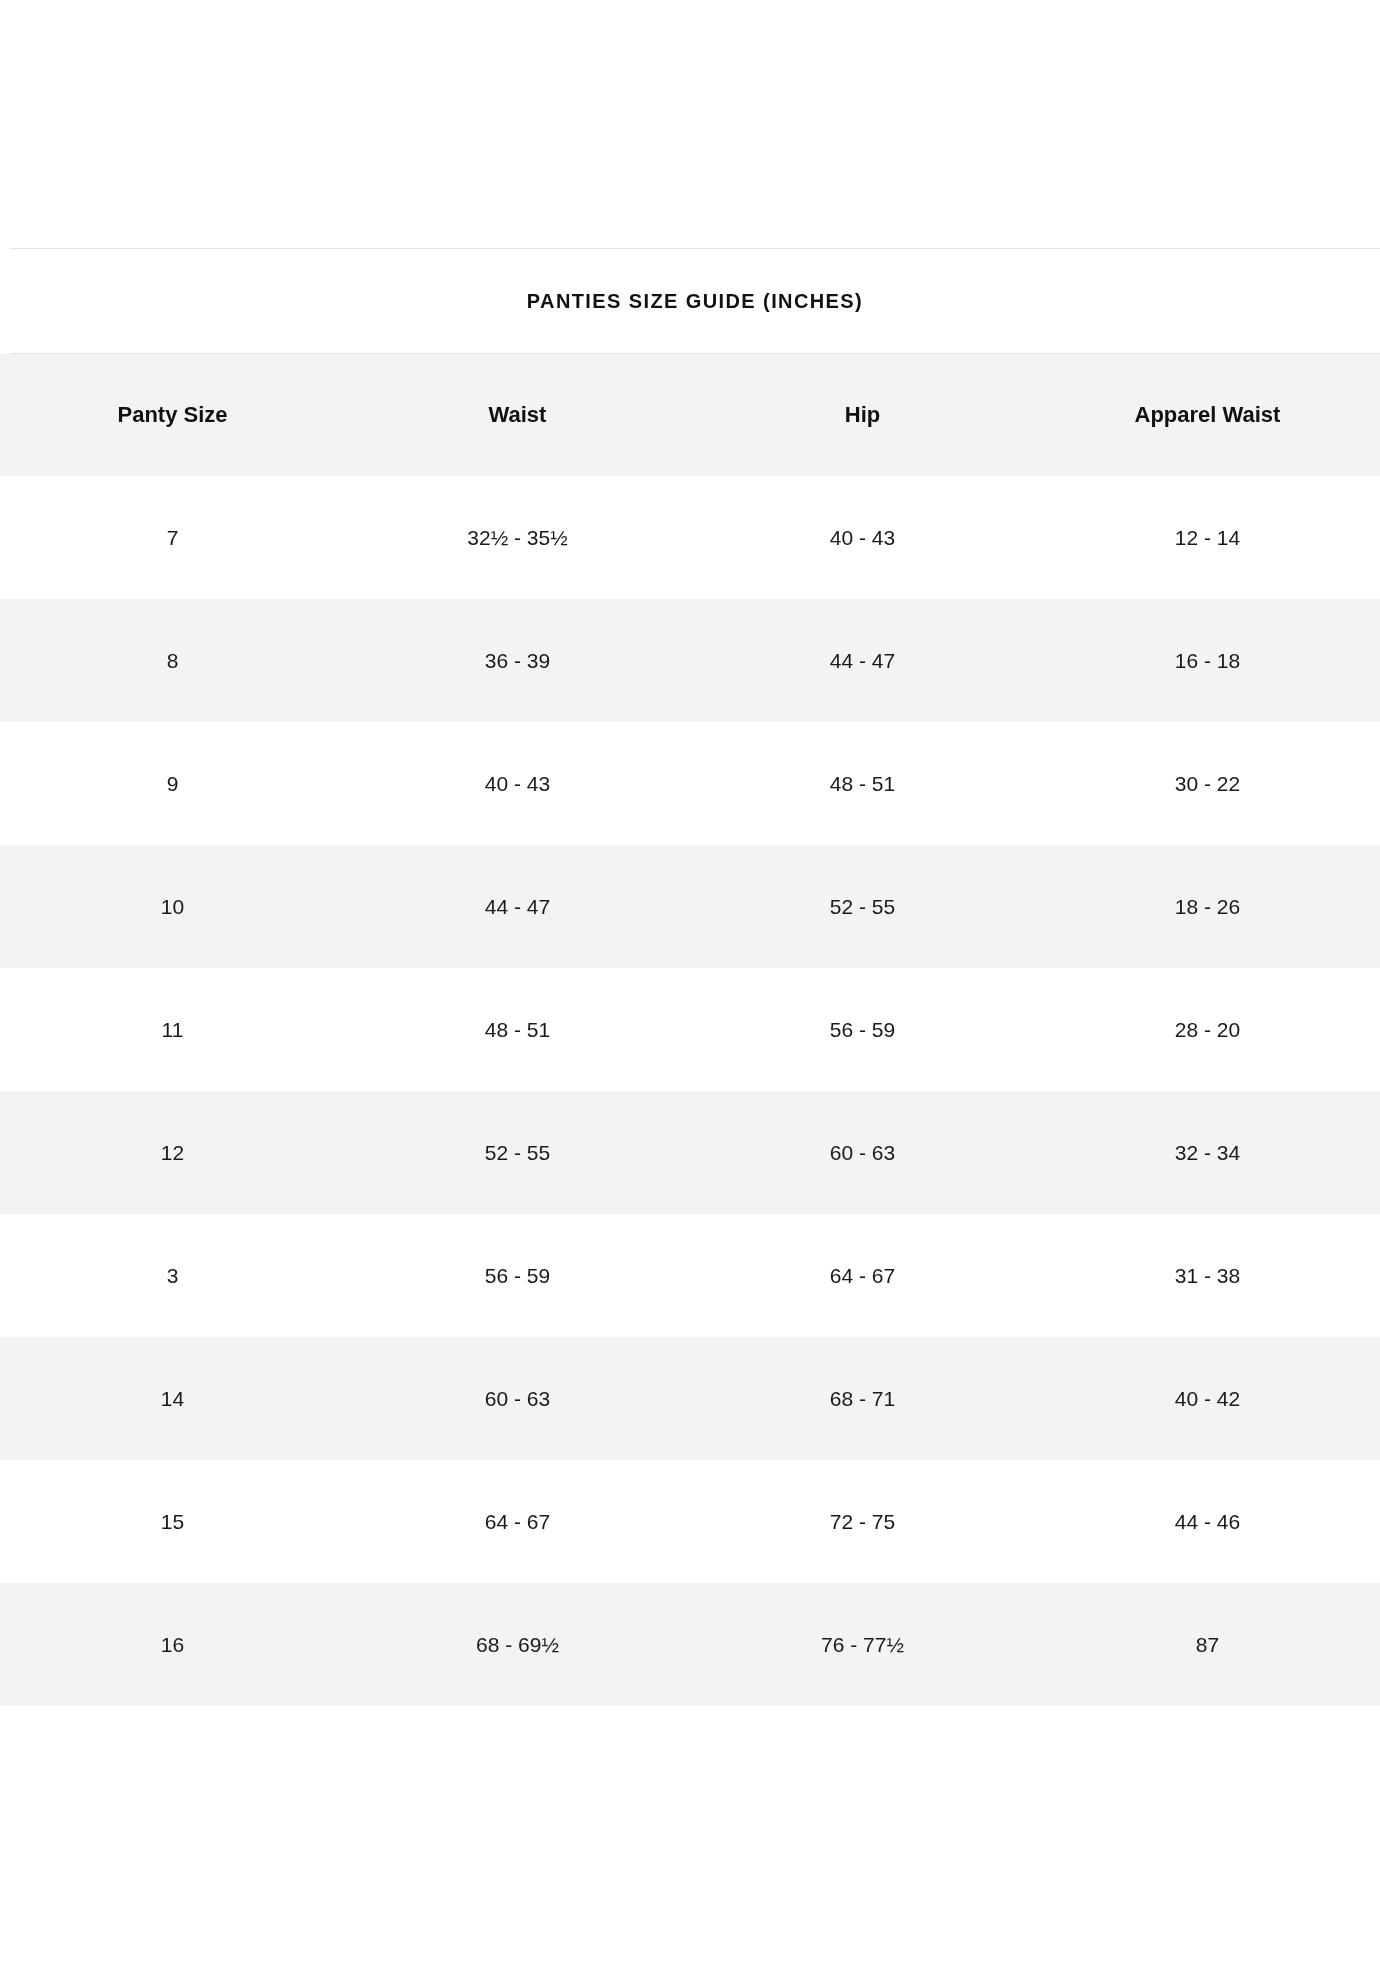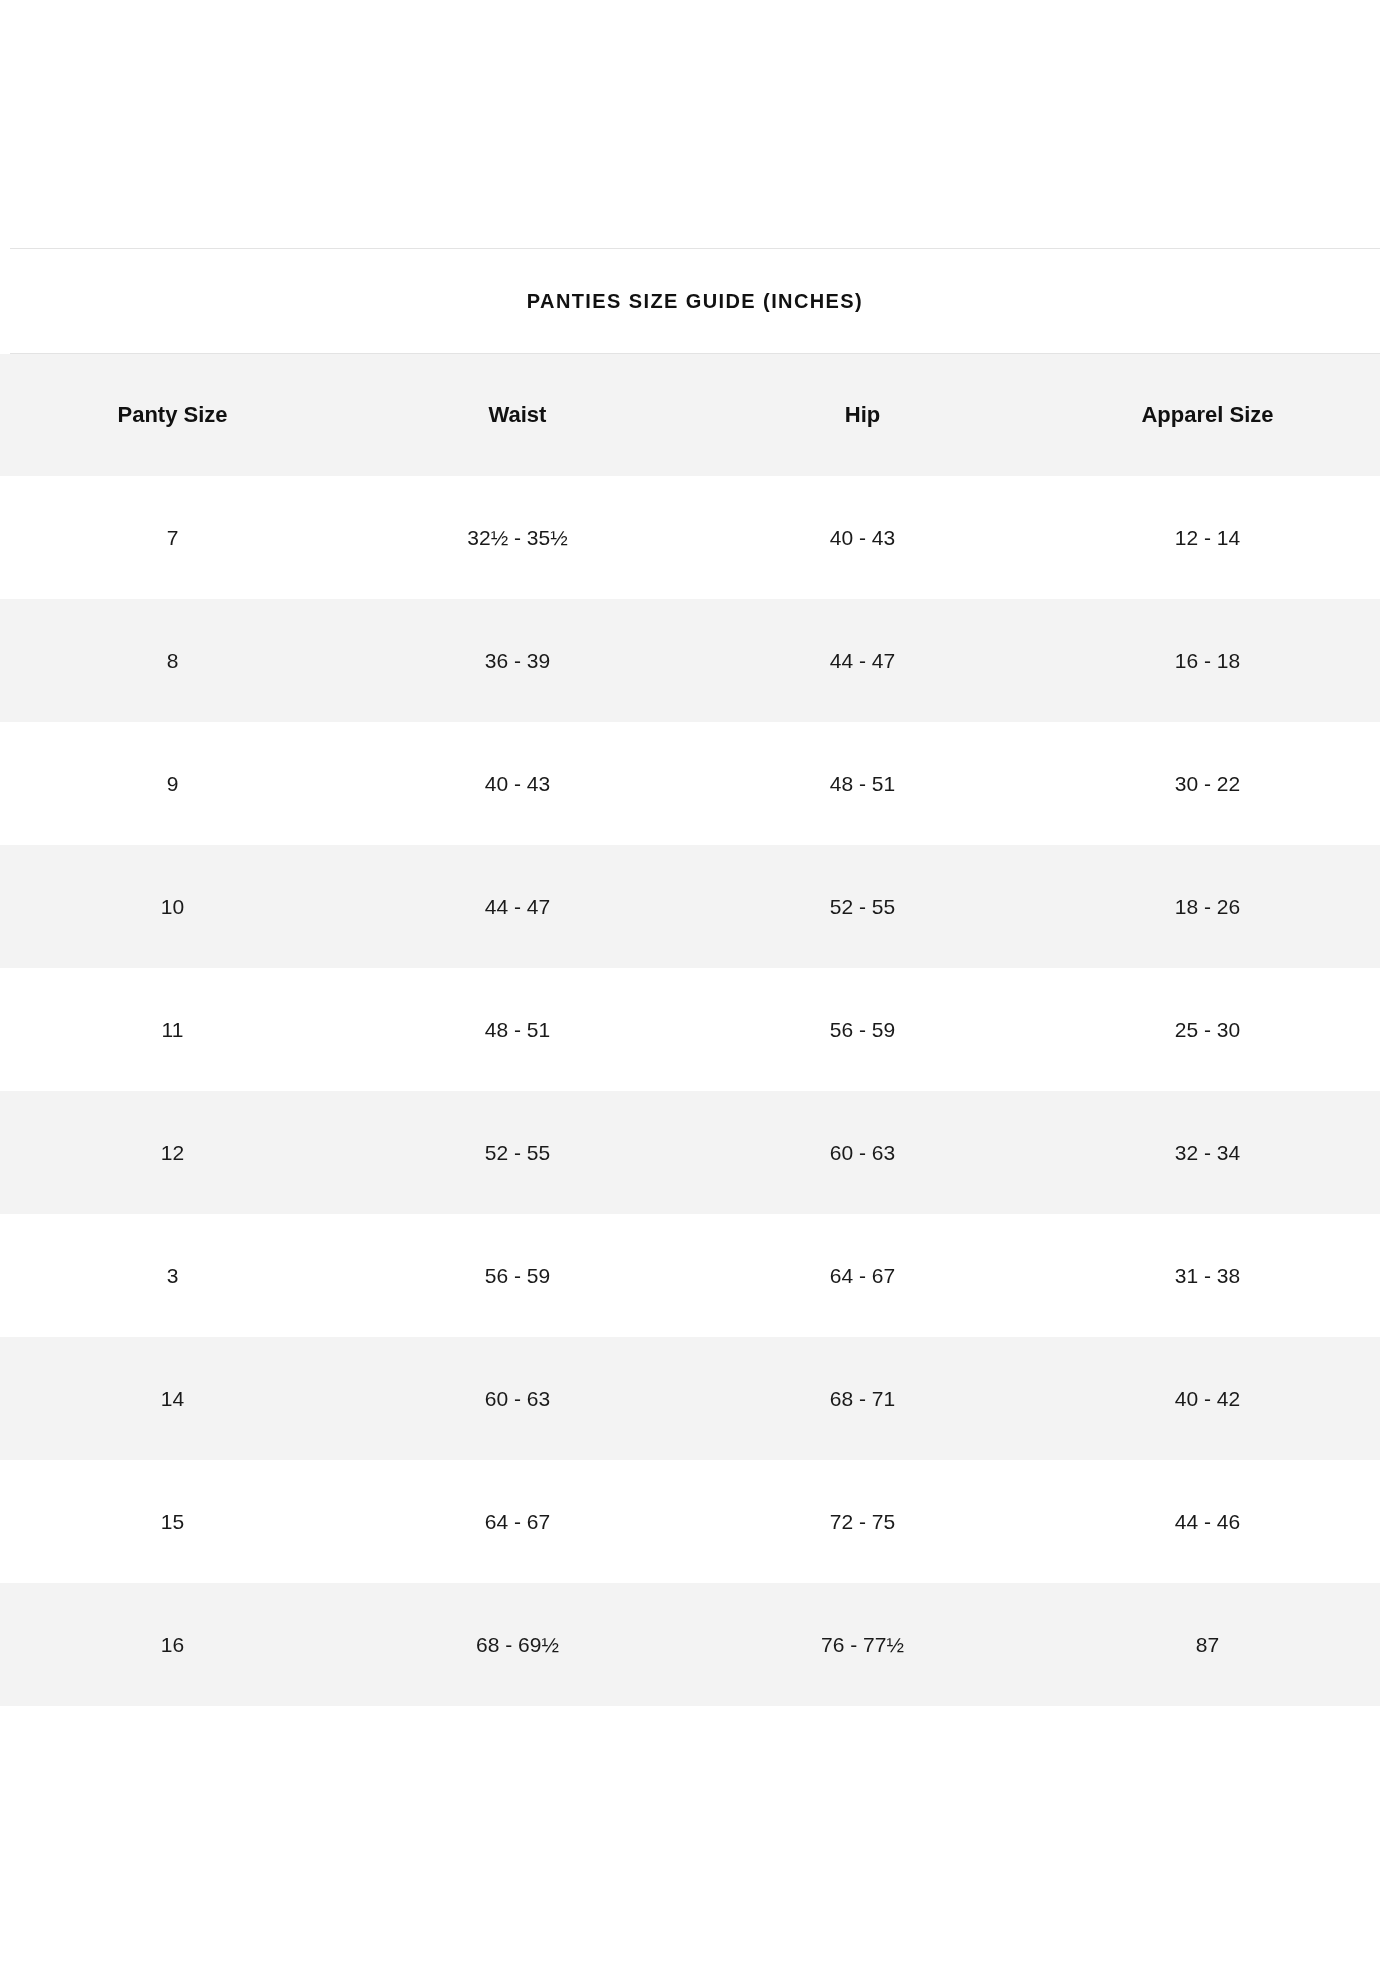--- a/index.html
+++ b/index.html
@@ -102,21 +102,21 @@
         <col class="c0">
           <col class="c1">
           <col class="c2">
           <col class="c3">
       </colgroup>
       <thead>
         <tr>
           <th>Panty Size</th>
           <th>Waist</th>
           <th>Hip</th>
-          <th>Apparel Size</th>
+          <th>Apparel Waist</th>
         </tr>
       </thead>
       <tbody>
         <tr>
           <td>7</td>
           <td>32½ - 35½</td>
           <td>40 - 43</td>
           <td>12 - 14</td>
         </tr>
         <tr class="alt">
@@ -134,21 +134,21 @@
         <tr class="alt">
           <td>10</td>
           <td>44 - 47</td>
           <td>52 - 55</td>
           <td>18 - 26</td>
         </tr>
         <tr>
           <td>11</td>
           <td>48 - 51</td>
           <td>56 - 59</td>
-          <td>25 - 30</td>
+          <td>28 - 20</td>
         </tr>
         <tr class="alt">
           <td>12</td>
           <td>52 - 55</td>
           <td>60 - 63</td>
           <td>32 - 34</td>
         </tr>
         <tr>
           <td>3</td>
           <td>56 - 59</td>

